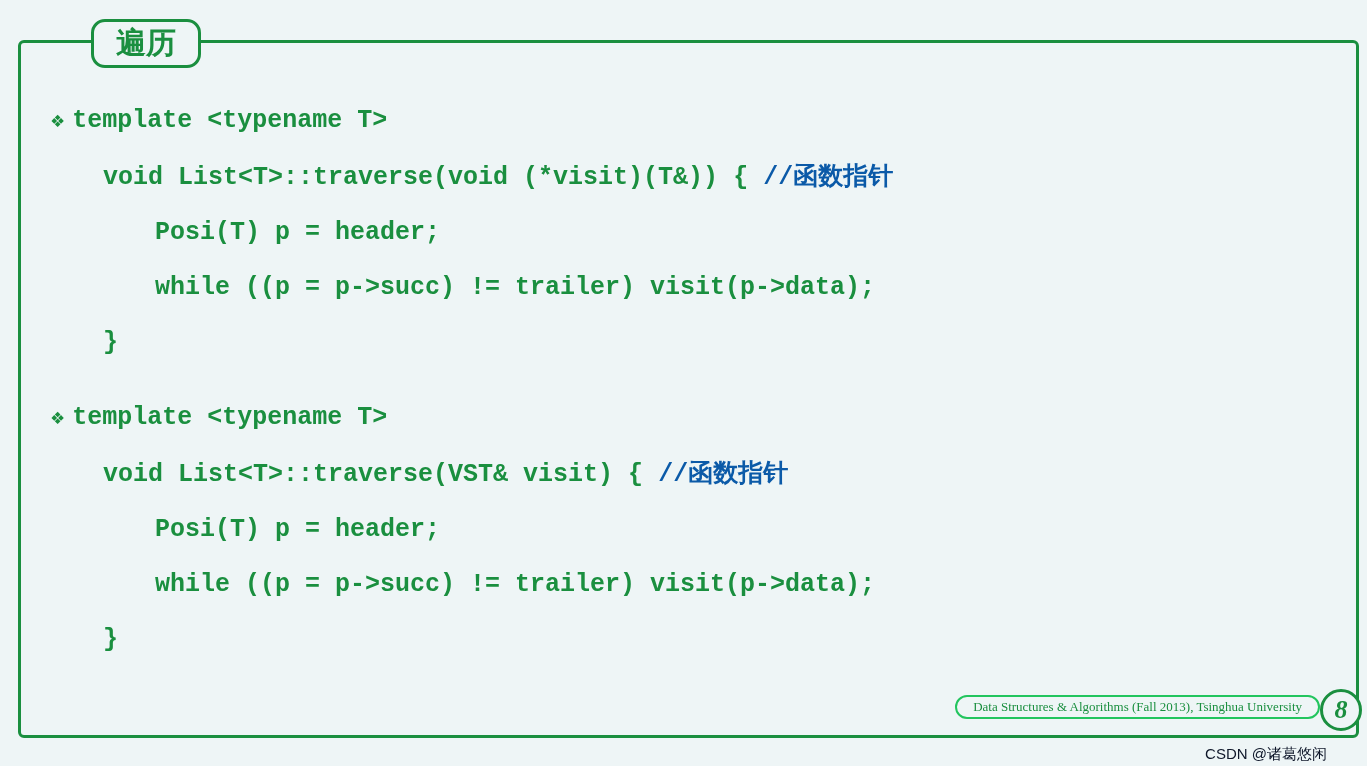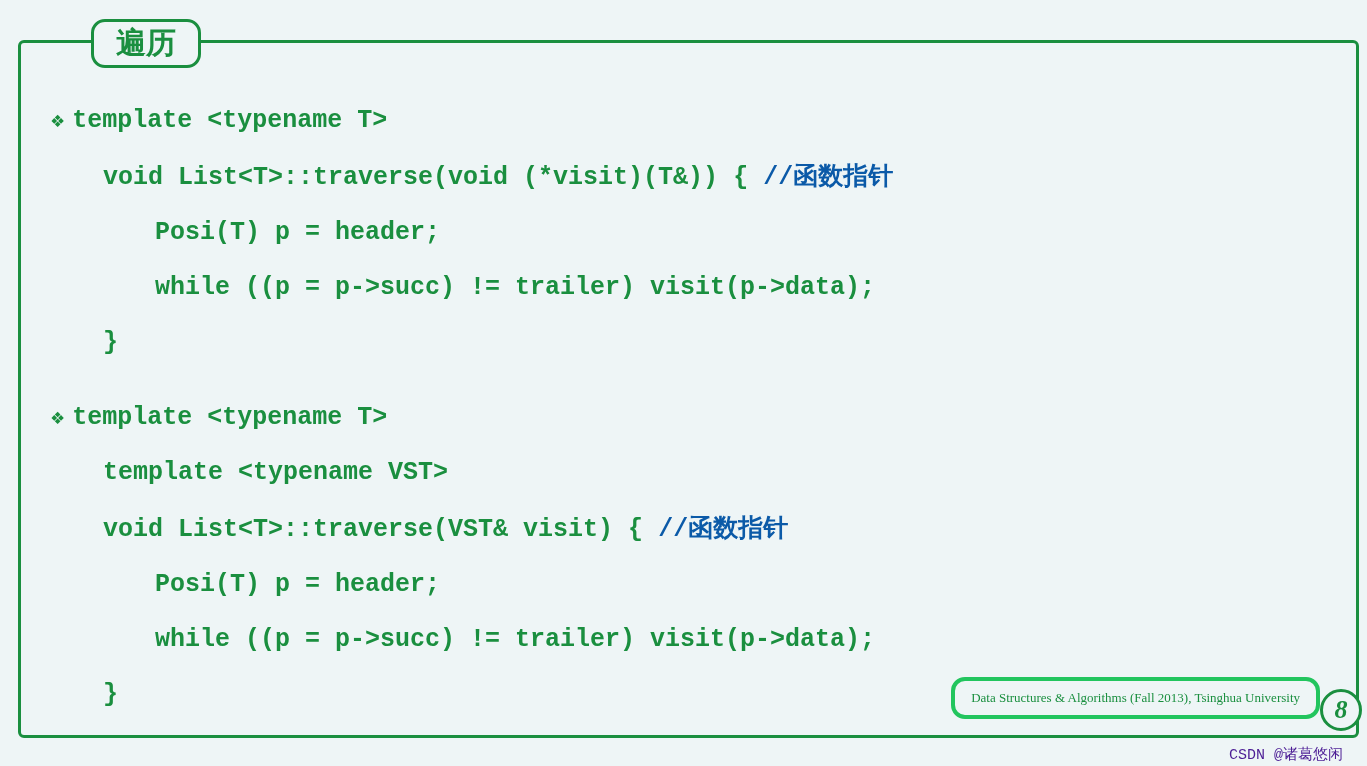--- a/index.html
+++ b/index.html
@@ -56,23 +56,23 @@
   .comment-cn { font-family: "Microsoft YaHei","SimHei",sans-serif; }
   .footer {
     position: absolute;
     left: 0; right: 0; bottom: 0;
     height: 52px;
   }
   .footer-badge {
     position: absolute;
     right: 36px;
     bottom: 16px;
-    border: 4px solid #22c55e;
+    border: 2px solid #22c55e;
     border-radius: 14px;
-    padding: 9px 16px;
+    padding: 2px 16px;
     font-size: 13px;
     font-family: Georgia, serif;
     color: #1a8f3f;
     background: #eef5f6;
     z-index: 2;
   }
   .page-num {
     position: absolute;
     right: -6px;
     bottom: 4px;
@@ -86,25 +86,25 @@
     font-family: Georgia, "Times New Roman", serif;
     font-size: 26px;
     font-weight: bold;
     display: flex;
     align-items: center;
     justify-content: center;
     z-index: 3;
   }
   .watermark {
     position: absolute;
-    right: 24px;
+    right: 40px;
     bottom: 2px;
     font-size: 15px;
-    color: #4c1d95;
-    font-family: Liberation Mono, monospace;
+    color: #0f172a;
+    font-family: Liberation Sans, sans-serif;
     z-index: 5;
   }
   .line { white-space: pre; }
 </style>
 </head>
 <body>
 
 <div class="frame">
   <div class="title-badge">遍历</div>
 
@@ -113,21 +113,20 @@
     <div class="block">
       <div class="line bullet"><span>template &lt;typename T&gt;</span></div>
       <div class="line indent1"><span>void </span><span class="ul">List</span><span>&lt;T&gt;::</span><span class="ul">traverse</span><span>(void (*visit)(T&amp;)) { </span><span class="comment"><span>//</span><span class="comment-cn">函数指针</span></span></div>
       <div class="line indent2">Posi(T) p = header;</div>
       <div class="line indent2">while ((p = p-&gt;succ) != trailer) visit(p-&gt;data);</div>
       <div class="line indent1">}</div>
     </div>
 
     <div class="block">
       <div class="line bullet"><span>template &lt;typename T&gt;</span></div>
-      <div class="line indent1">template &lt;typename VST&gt;</div>
       <div class="line indent1"><span>void </span><span class="ul">List</span><span>&lt;T&gt;::</span><span class="ul">traverse</span><span>(VST&amp; visit) { </span><span class="comment"><span>//</span><span class="comment-cn">函数指针</span></span></div>
       <div class="line indent2">Posi(T) p = header;</div>
       <div class="line indent2">while ((p = p-&gt;succ) != trailer) visit(p-&gt;data);</div>
       <div class="line indent1">}</div>
     </div>
 
   </div>
 
   <div class="footer">
     <div class="footer-badge">Data Structures &amp; Algorithms (Fall 2013), Tsinghua University</div>

